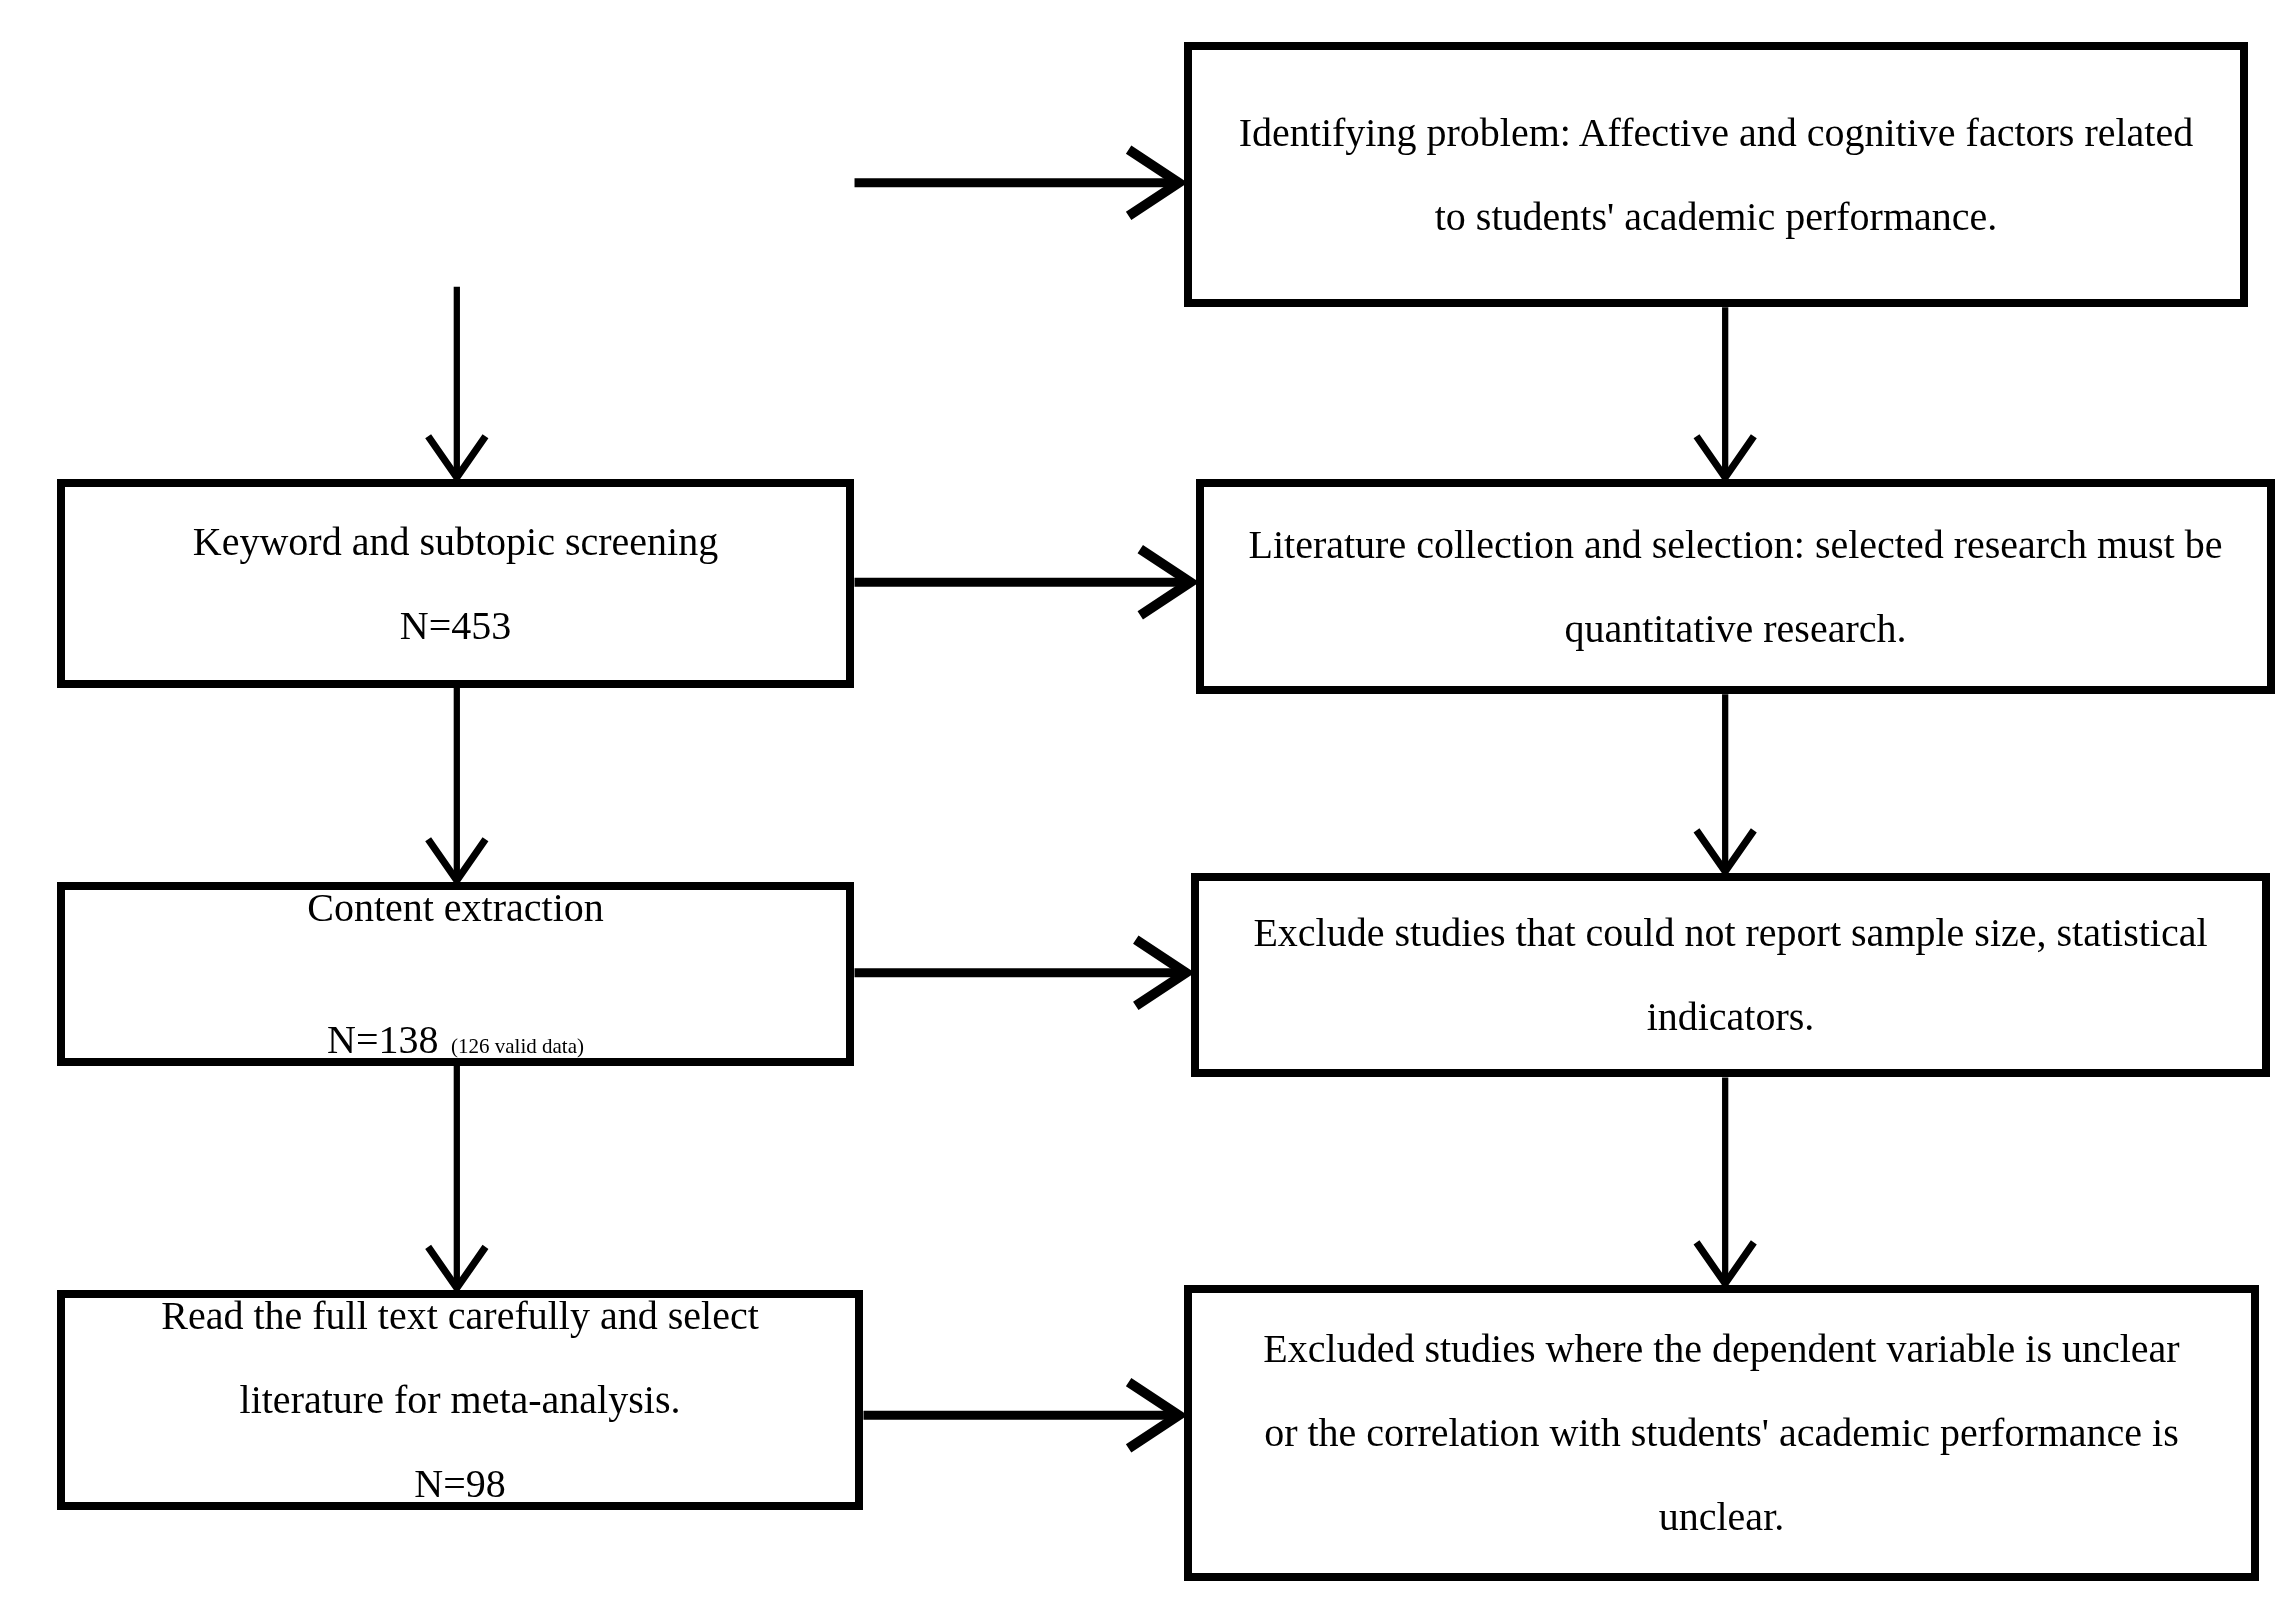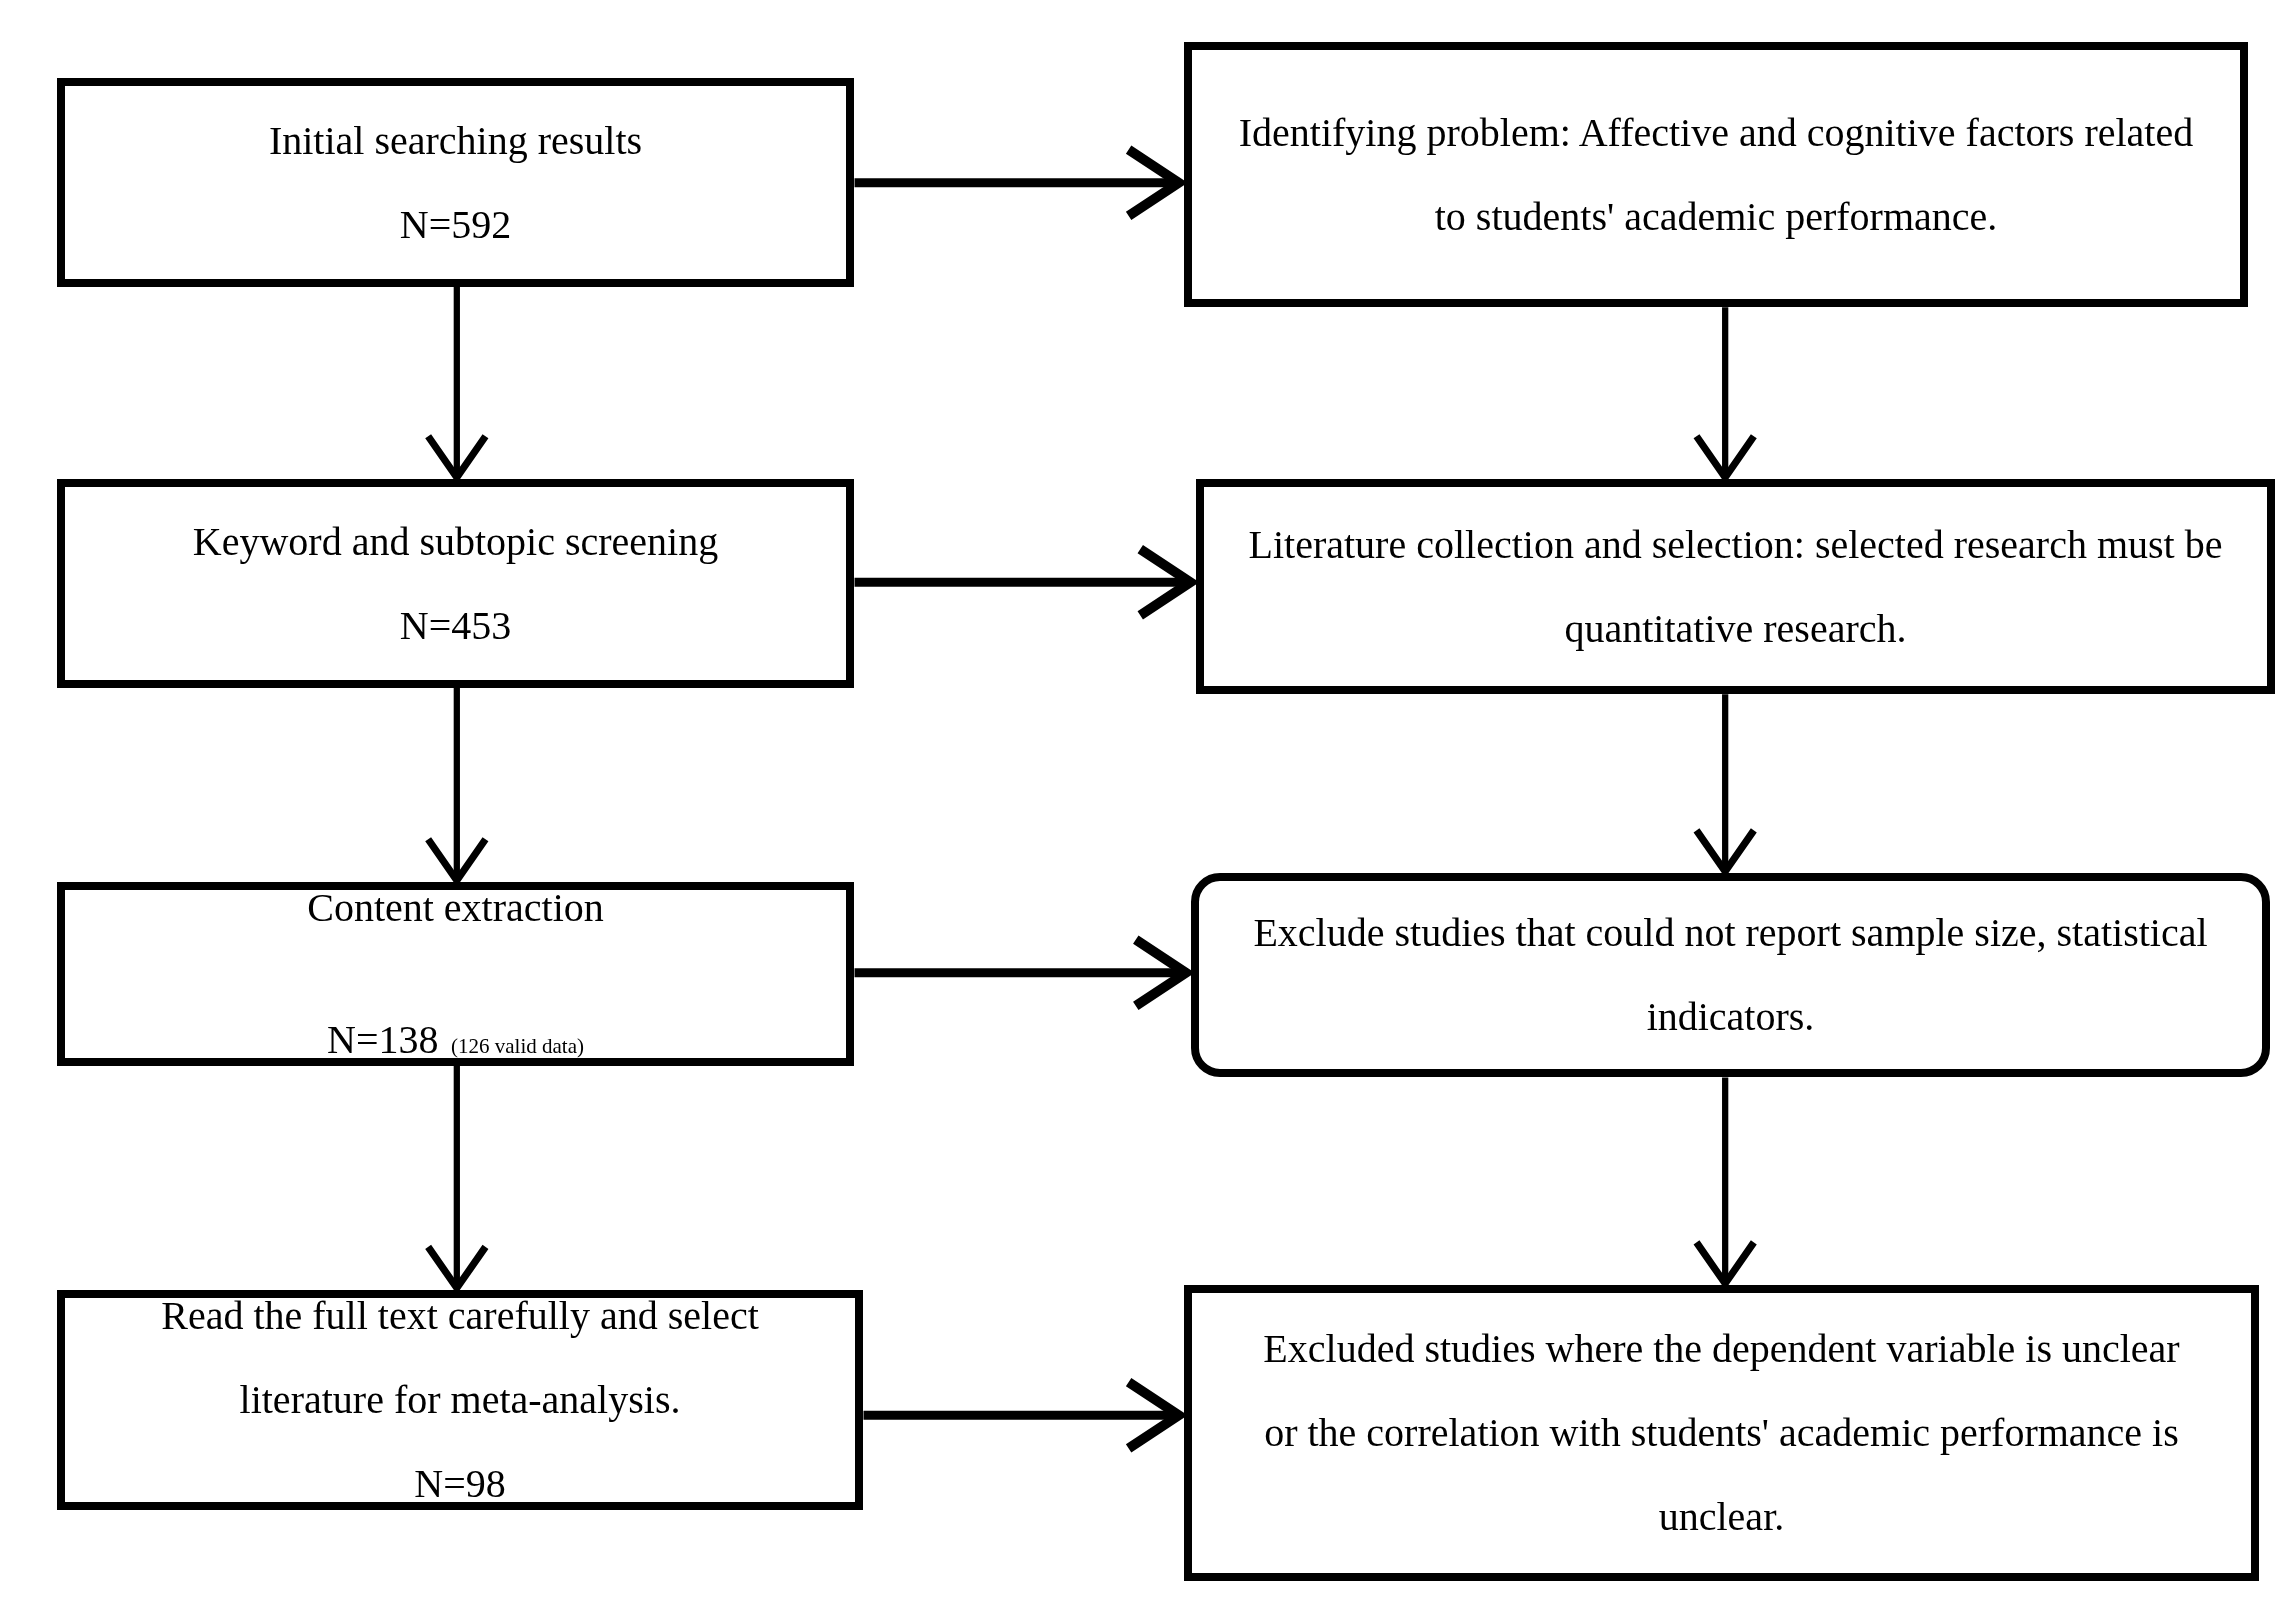--- a/index.html
+++ b/index.html
@@ -36,21 +36,21 @@
     margin-left: 12.5px;
   }
   
   .b-l1 { left: 57px;  top: 78px;   width: 797px;  height: 209px; padding: 0 36px; }
   .b-l2 { left: 57px;  top: 479px;  width: 797px;  height: 209px; padding: 0 18px; text-align: right; }
   .b-l3 { left: 57px;  top: 882px;  width: 797px;  height: 184px; padding: 0 36px; gap: 48px; }
   .b-l4 { left: 57px;  top: 1290px; width: 806px;  height: 220px; padding: 0 22.4px; }
   
   .b-r1 { left: 1184px; top: 42px;   width: 1064px; height: 265px; padding: 0 40px; }
   .b-r2 { left: 1196px; top: 479px;  width: 1079px; height: 215px; padding: 0 40px; }
-  .b-r3 { left: 1191px; top: 873px;  width: 1079px; height: 204px; padding: 0 40px; border-radius: 29px; }
+  .b-r3 { left: 1191px; top: 873px;  width: 1079px; height: 204px; padding: 0 40px; }
   .b-r4 { left: 1184px; top: 1285px; width: 1075px; height: 296px; padding: 4px 54px; }
   .arrows {
     position: absolute;
     left: 0; top: 0;
     width: 2285px;
     height: 1598px;
     pointer-events: none;
   }
   .arrows line, .arrows polyline {
     stroke: #000000;
@@ -103,24 +103,20 @@
     <g>
       <line x1="954" y1="1086" x2="1318" y2="1086" stroke-width="10"></line>
       <polyline points="1268,1049 1324,1086 1268,1123" stroke-width="11"></polyline>
     </g>
     <g>
       <line x1="964" y1="1580" x2="1310" y2="1580" stroke-width="10"></line>
       <polyline points="1260,1543 1316,1580 1260,1617" stroke-width="11"></polyline>
     </g>
   </svg>
 
-  <div class="box b-l1">
-    <span class="line">Initial searching results</span>
-    <span class="count-line">N=592</span>
-  </div>
 
   <div class="box b-l2">
     <span class="line">Keyword and subtopic screening</span>
     <span class="count-line">N=453</span>
   </div>
 
   <div class="box b-l3">
     <span class="line">Content extraction</span>
     <span class="count-line"><span>N=138</span><span class="note">(126 valid data)</span></span>
   </div>

